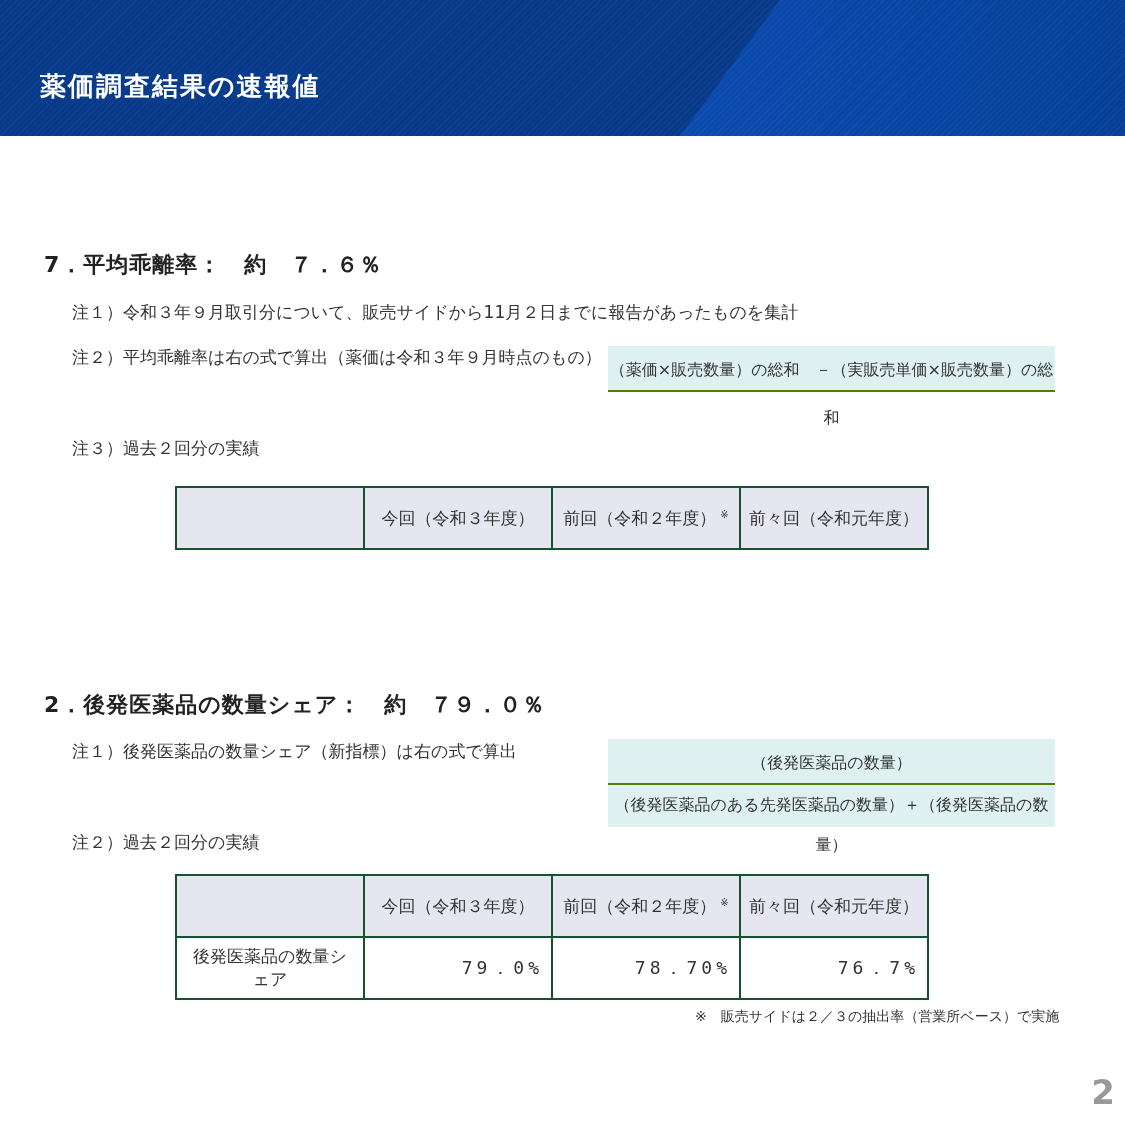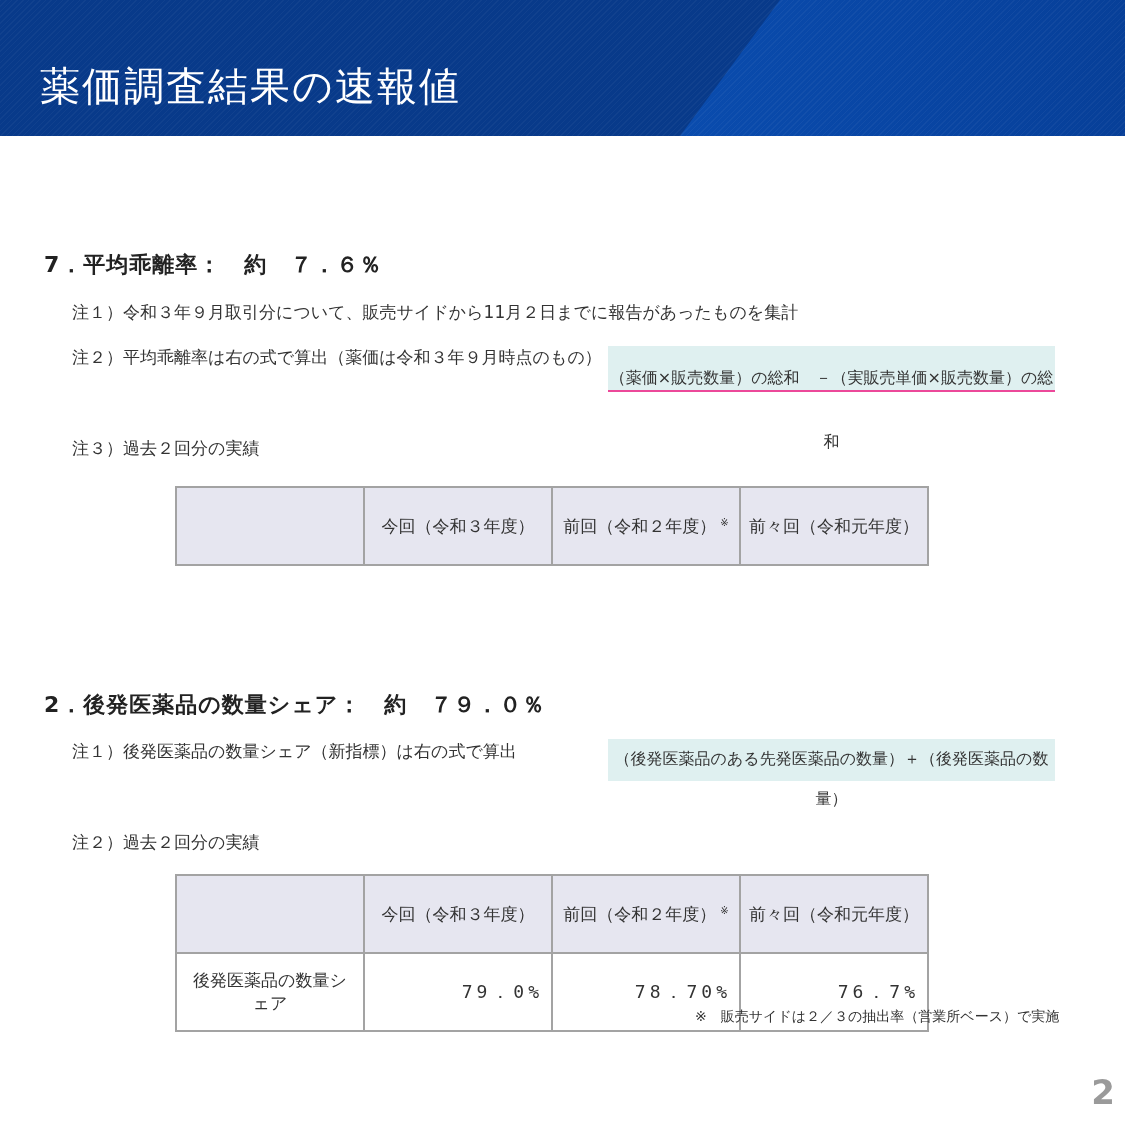--- a/index.html
+++ b/index.html
@@ -20,45 +20,45 @@
     position: absolute; top: 0; left: 680px; width: 600px; height: 136px;
     background: linear-gradient(90deg, #0a4cae 0%, #0845a3 40%, #063b90 100%);
     clip-path: polygon(100px 0, 600px 0, 600px 136px, 0 136px);
   }
   .header .slant::after {
     content: ""; position: absolute; inset: 0;
     background: repeating-linear-gradient(135deg, rgba(255,255,255,0.04) 0 1px, rgba(0,0,0,0) 1px 4px);
   }
   .header h1 {
     position: absolute; left: 40px; top: 66px; margin: 0;
-    font-size: 40px; font-weight: normal; color: #fff; letter-spacing: 2px;
+    font-size: 26px; font-weight: bold; color: #fff; letter-spacing: 2px;
     line-height: 40px;
   }
   .sec-title {
     position: absolute; left: 44px; margin: 0;
     font-size: 22px; font-weight: bold; color: #222; letter-spacing: 1px;
     white-space: pre;
   }
   .note {
     position: absolute; left: 72px; font-size: 17px; color: #333;
     white-space: pre;
   }
   .formula {
     position: absolute; left: 608px; width: 447px;
     background: #dff0f0;
     font-size: 16px; color: #333; text-align: center;
   }
-  .formula .num { height: 44px; line-height: 64px; border-bottom: 2px solid #ec4899; text-align: center; }
+  .formula .num { height: 44px; line-height: 48px; border-bottom: 2px solid #4d7c0f; text-align: center; }
   .formula .den { height: 42px; line-height: 40px; }
   table.res {
     position: absolute; left: 175px; border-collapse: collapse;
     font-size: 17px; color: #333;
   }
   table.res td, table.res th {
-    border: 2px solid #a3a3a3; height: 52px; padding: 12px 8px; font-weight: normal;
+    border: 2px solid #14532d; height: 52px; padding: 4px 8px; font-weight: normal;
   }
   table.res th { background: #e6e6f0; text-align: center; }
   table.res th.c0 { width: 170px; }
   table.res th.c1, table.res th.c2, table.res th.c3 { width: 170px; }
   table.res td.label { text-align: center; }
   table.res td.val { text-align: right; letter-spacing: 4px; font-family: "DejaVu Sans Mono", monospace; font-size: 18px; }
   sup.mark { font-size: 10px; vertical-align: 6px; margin-left: 4px; }
   .footnote {
     position: absolute; left: 695px; top: 1008px; font-size: 14px; color: #333; white-space: pre;
   }
@@ -89,20 +89,21 @@
     <th class="c1">今回（令和３年度）</th>
     <th class="c2"><span>前回（令和２年度）</span><sup class="mark">※</sup></th>
     <th class="c3">前々回（令和元年度）</th>
   </tr>
 </tbody>
   </table>
 
 <h2 class="sec-title" style="top:690px;">2．後発医薬品の数量シェア：　約　７９．０％</h2>
 <div class="note" style="top:740px;">注１）後発医薬品の数量シェア（新指標）は右の式で算出</div>
 <div class="formula" style="top:739px;">
+  <div class="num">（後発医薬品の数量）</div>
   <div class="den">（後発医薬品のある先発医薬品の数量）＋（後発医薬品の数量）</div>
 </div>
 <div class="note" style="top:831px;">注２）過去２回分の実績</div>
 
 <table class="res" style="top:874px;">
   <tbody>
       <tr>
     <th class="c0"></th>
     <th class="c1">今回（令和３年度）</th>
     <th class="c2"><span>前回（令和２年度）</span><sup class="mark">※</sup></th>

